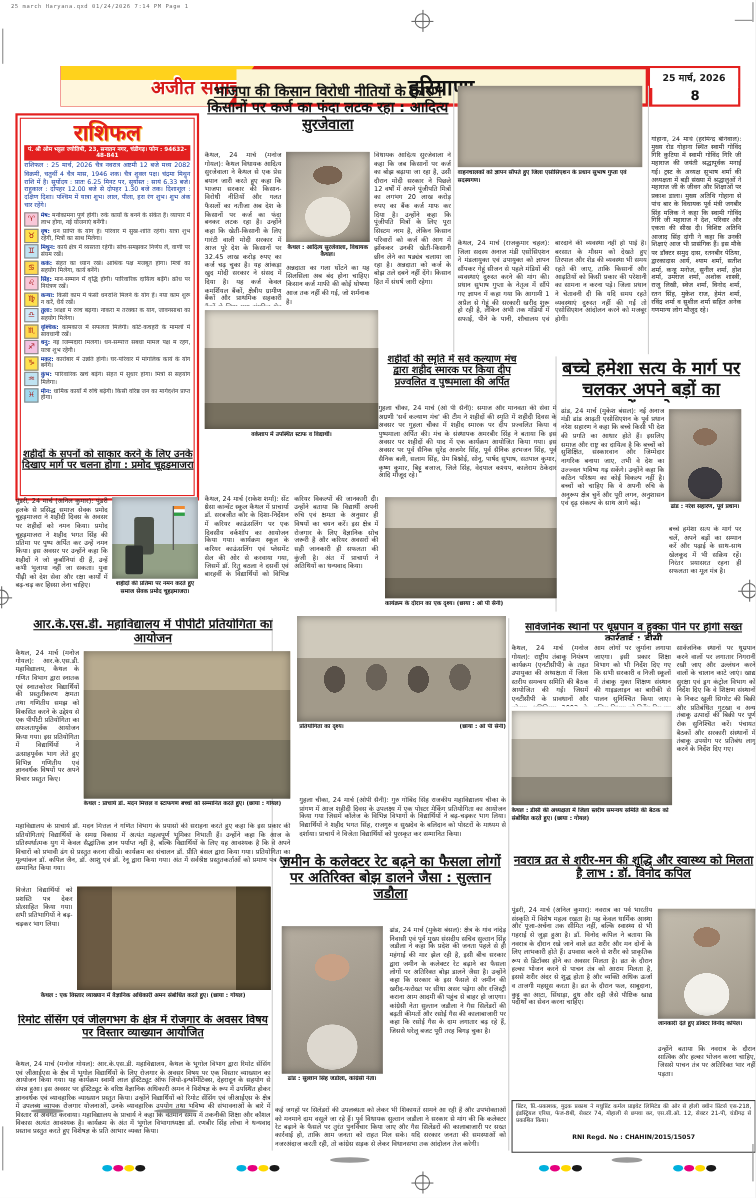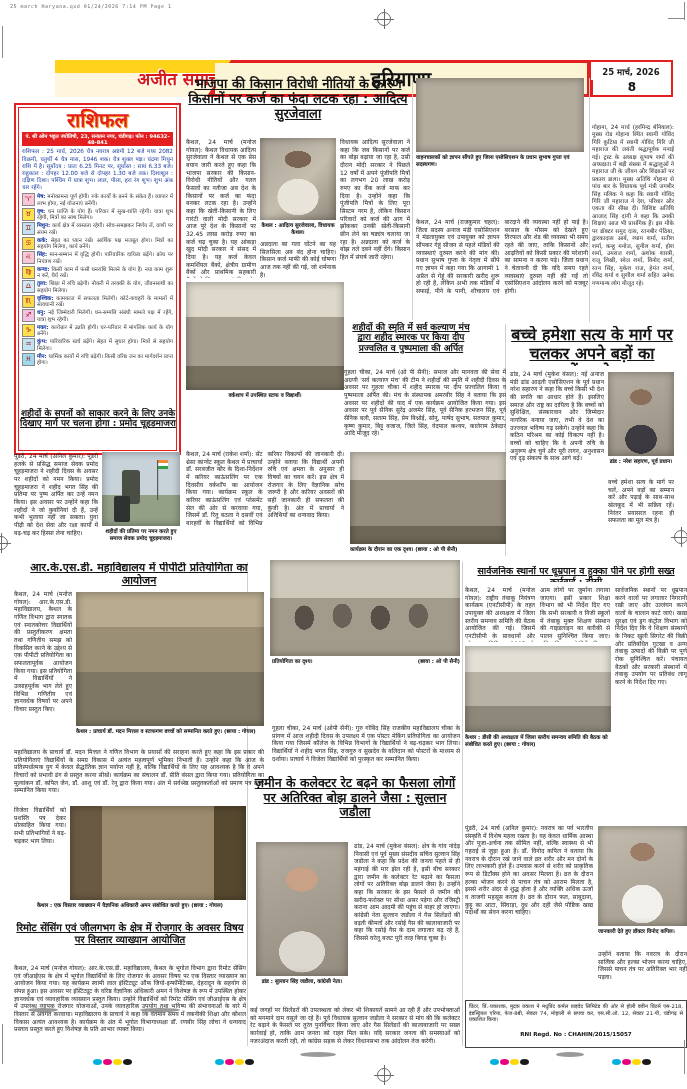--- a/index.html
+++ b/index.html
@@ -224,20 +224,21 @@
 
   <div class="abs hl" style="left:250px;top:776px;width:210px;height:58px;font-size:12.5px;">ज़मीन के कलेक्टर रेट बढ़ने का फैसला लोगों पर अतिरिक्त बोझ डालने जैसा : सुल्तान जडौला</div>
   <div class="abs ph" style="left:256px;top:842px;width:92px;height:134px;background:
       radial-gradient(ellipse 26px 20px at 50% 28%,#c9a186 0 60%,transparent 61%),
       radial-gradient(ellipse 38px 34px at 50% 82%,#ddd8cf 0 60%,transparent 61%),
       linear-gradient(160deg,#b5ada0,#948c7f);"></div>
   <div class="abs cap" style="left:256px;top:978px;width:92px;height:24px;text-align:center;">ढांड : सुल्तान सिंह जडौला, कांग्रेसी नेता।</div>
   <div class="abs body" style="left:354px;top:842px;width:106px;height:160px;">ढांड, 24 मार्च (मुकेश बंसल): क्षेत्र के गांव नांदेड़ निवासी एवं पूर्व मुख्य संसदीय सचिव सुल्तान सिंह जडौला ने कहा कि प्रदेश की जनता पहले से ही महंगाई की मार झेल रही है, इसी बीच सरकार द्वारा जमीन के कलेक्टर रेट बढ़ाने का फैसला लोगों पर अतिरिक्त बोझ डालने जैसा है। उन्होंने कहा कि सरकार के इस फैसले से जमीन की खरीद-फरोख्त पर सीधा असर पड़ेगा और रजिस्ट्री कराना आम आदमी की पहुंच से बाहर हो जाएगा। कांग्रेसी नेता सुल्तान जडौला ने गैस सिलेंडरों की बढ़ती कीमतों और रसोई गैस की कालाबाजारी पर कहा कि रसोई गैस के दाम लगातार बढ़ रहे हैं, जिससे घरेलू बजट पूरी तरह बिगड़ चुका है।</div>
   <div class="abs body" style="left:250px;top:1006px;width:210px;height:42px;">कई जगहों पर सिलेंडरों की उपलब्धता को लेकर भी शिकायतें सामने आ रही हैं और उपभोक्ताओं को मनमाने दाम वसूले जा रहे हैं। पूर्व विधायक सुल्तान जडौला ने सरकार से मांग की कि कलेक्टर रेट बढ़ाने के फैसले पर तुरंत पुनर्विचार किया जाए और गैस सिलेंडरों की कालाबाजारी पर सख्त कार्रवाई हो, ताकि आम जनता को राहत मिल सके। यदि सरकार जनता की समस्याओं को नजरअंदाज करती रही, तो कांग्रेस सड़क से लेकर विधानसभा तक आंदोलन तेज करेगी।</div>
 
+  <div class="abs hl" style="left:465px;top:776px;width:222px;height:44px;font-size:10.5px;">नवरात्र व्रत से शरीर-मन की शुद्धि और स्वास्थ्य को मिलता है लाभ : डॉ. विनोद कपिल</div>
   <div class="abs body" style="left:465px;top:824px;width:128px;height:170px;">पूंडरी, 24 मार्च (अनिल कुमार): नवरात्र का पर्व भारतीय संस्कृति में विशेष महत्व रखता है। यह केवल धार्मिक आस्था और पूजा-अर्चना तक सीमित नहीं, बल्कि स्वास्थ्य से भी गहराई से जुड़ा हुआ है। डॉ. विनोद कपिल ने बताया कि नवरात्र के दौरान रखे जाने वाले व्रत शरीर और मन दोनों के लिए लाभकारी होते हैं। उपवास करने से शरीर को प्राकृतिक रूप से डिटॉक्स होने का अवसर मिलता है। व्रत के दौरान हल्का भोजन करने से पाचन तंत्र को आराम मिलता है, इससे शरीर अंदर से शुद्ध होता है और व्यक्ति अधिक ऊर्जा व ताजगी महसूस करता है। व्रत के दौरान फल, साबूदाना, कुट्टू का आटा, सिंघाड़ा, दूध और दही जैसे पौष्टिक खाद्य पदार्थों का सेवन करना चाहिए।</div>
   <div class="abs ph" style="left:598px;top:826px;width:89px;height:100px;background:
       radial-gradient(ellipse 20px 15px at 50% 26%,#9c7d66 0 60%,transparent 61%),
       radial-gradient(ellipse 34px 32px at 50% 78%,#f2f0ea 0 60%,transparent 61%),
       linear-gradient(160deg,#c3bcae,#a29a8c);"></div>
   <div class="abs cap" style="left:598px;top:928px;width:89px;height:20px;">जानकारी देते हुए डॉक्टर विनोद कपिल।</div>
   <div class="abs body" style="left:598px;top:950px;width:89px;height:44px;">उन्होंने बताया कि नवरात्र के दौरान सात्विक और हल्का भोजन करना चाहिए, जिससे पाचन तंत्र पर अतिरिक्त भार नहीं पड़ता।</div>
 
   <div class="abs imprint" style="left:465px;top:1000px;width:222px;height:48px;">
     <div class="body" style="font-size:5.2px;height:26px;">प्रिंटर, प्रिं.-प्रकाशक, मुद्रक प्रकाश ने मधुप्रिंट कर्मल प्राइवेट लिमिटेड की ओर से होली क्वीन प्रिंटर्स एस-218, इंडस्ट्रियल एरिया, फेज-8बी, सेक्टर 74, मोहाली से छपवा कर, एस.सी.ओ. 12, सेक्टर 21-पी, चंडीगढ़ से प्रकाशित किया।</div>

